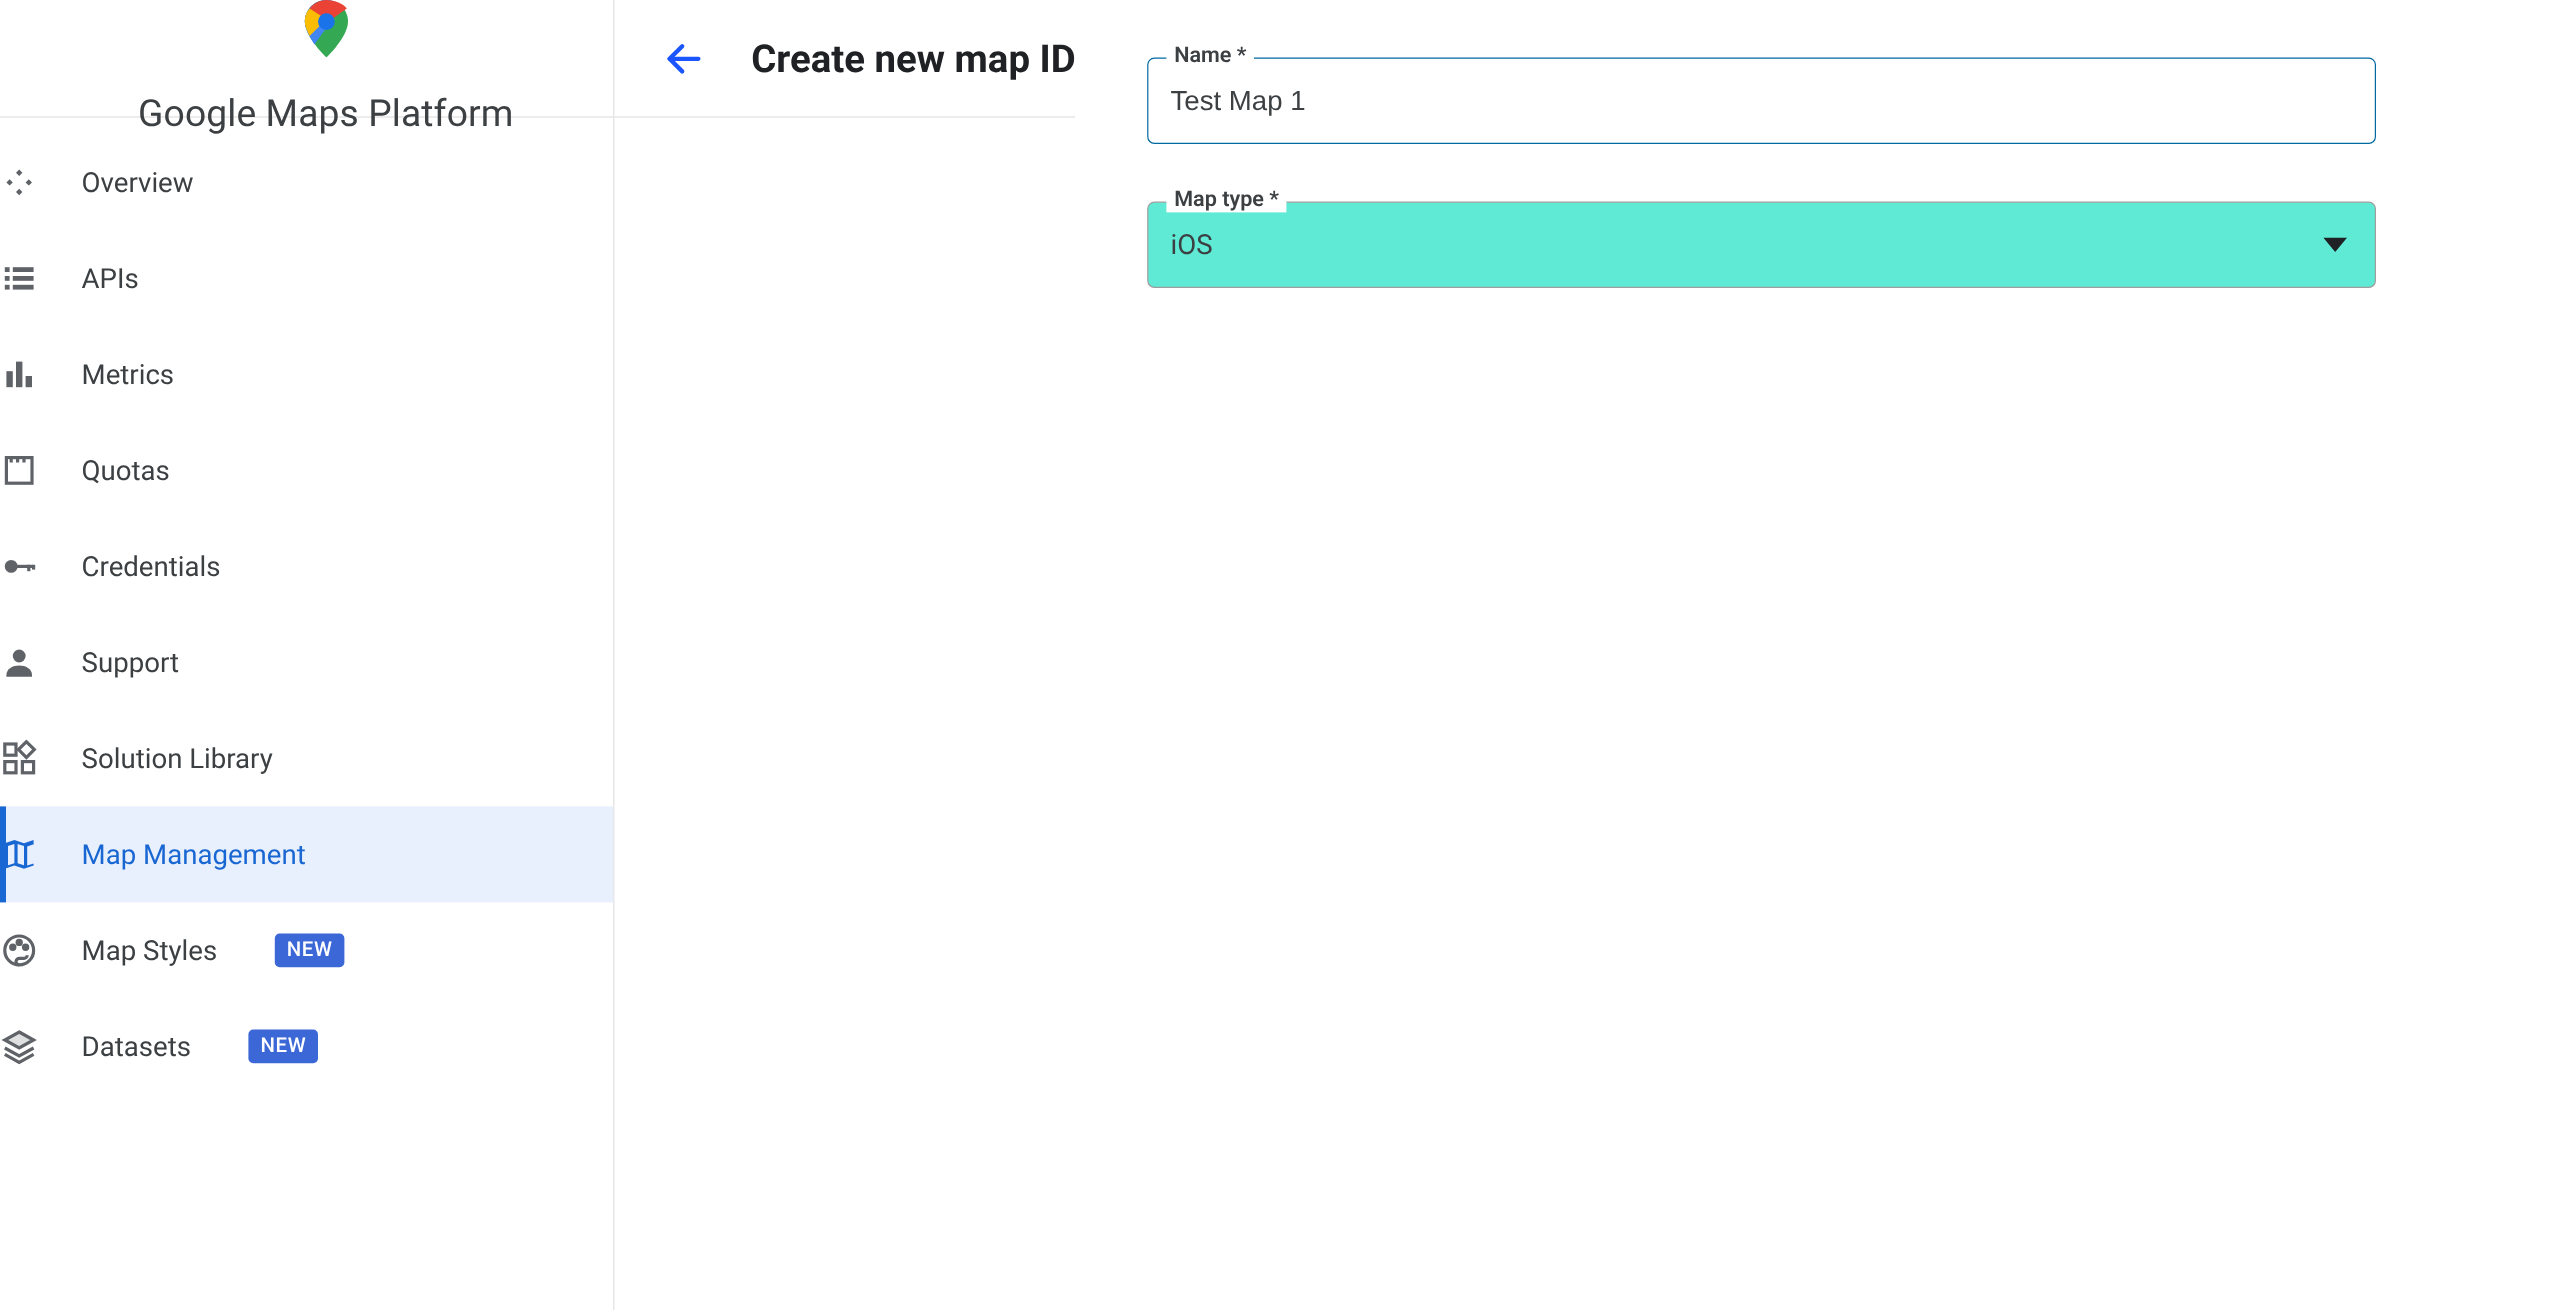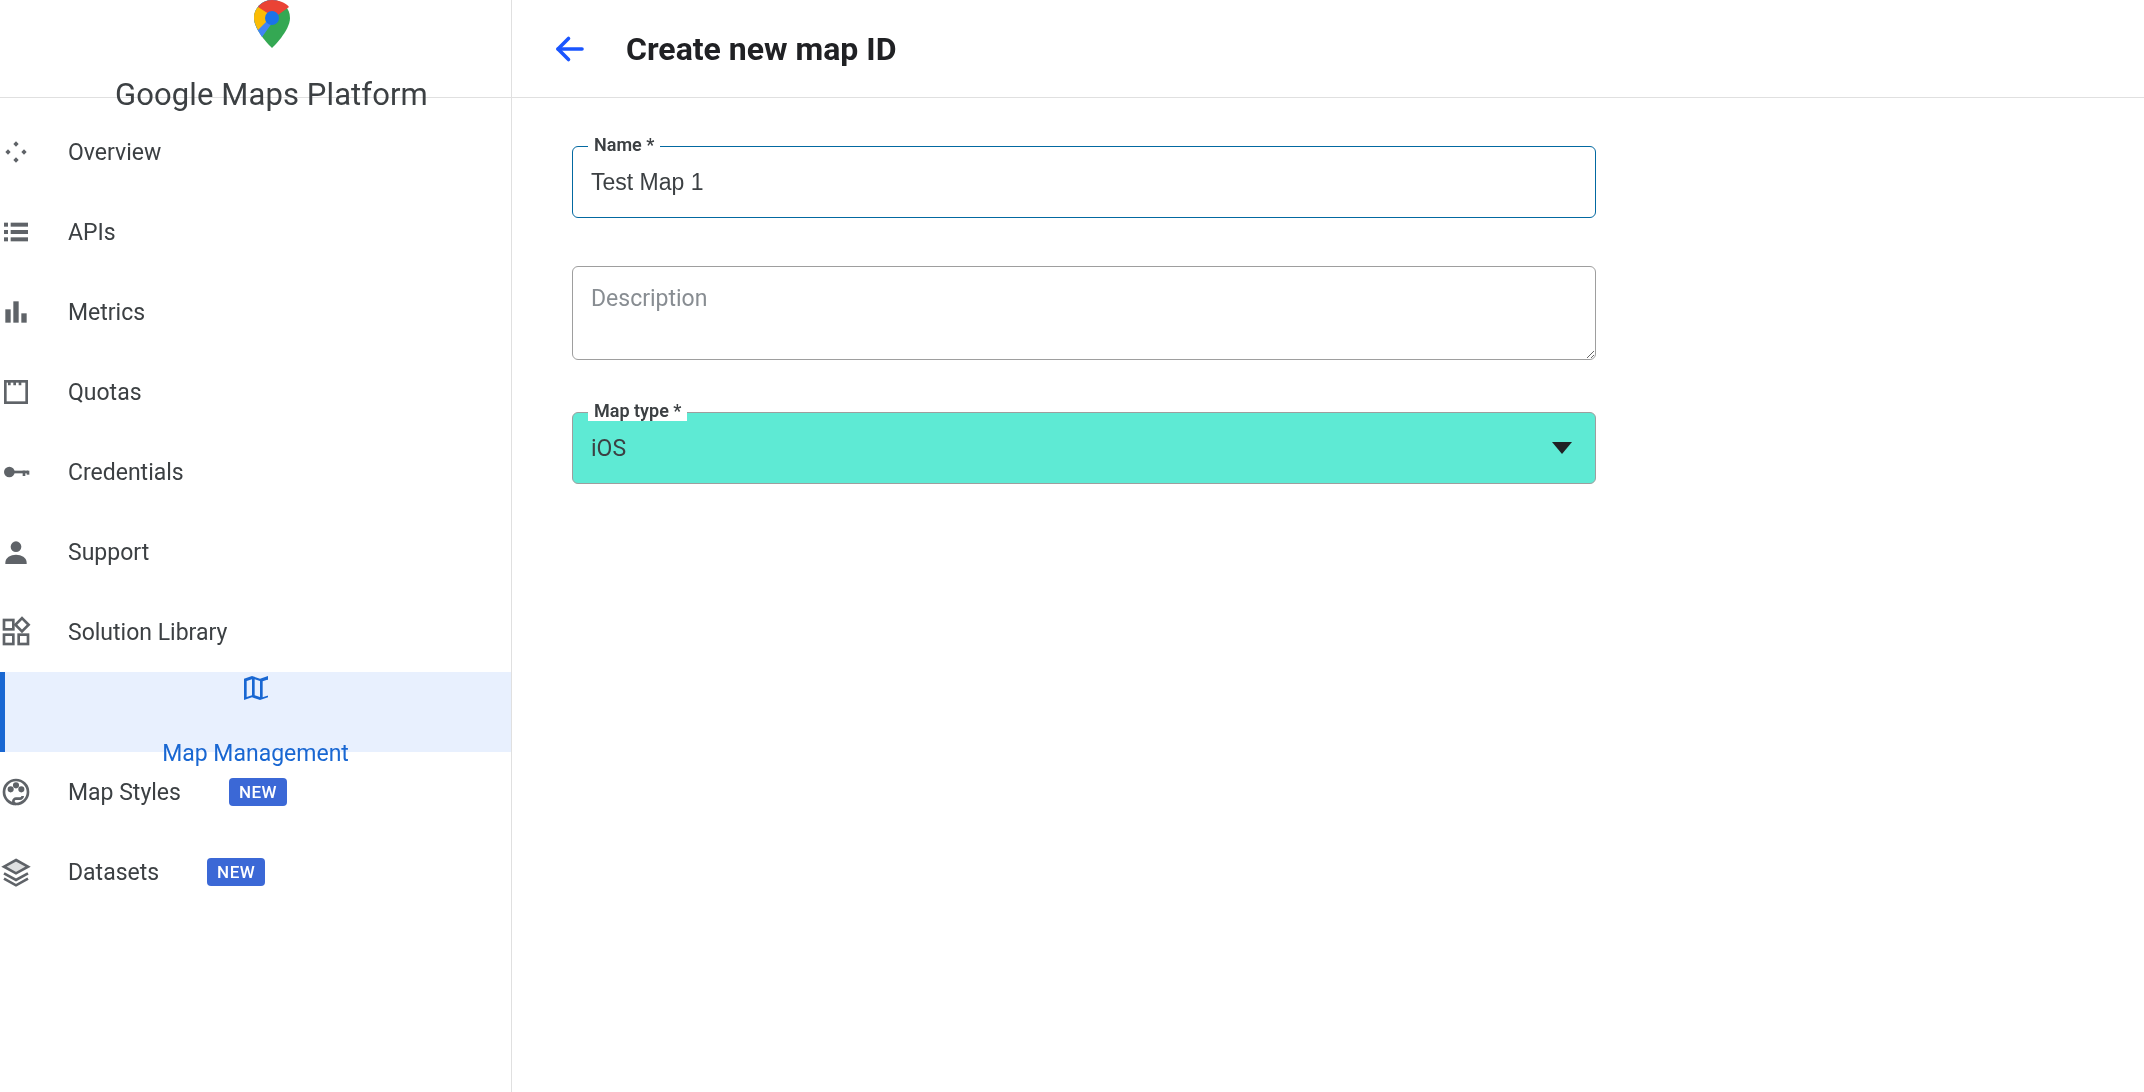--- a/index.html
+++ b/index.html
@@ -40,21 +40,20 @@
       align-items: center;
       gap: 36px;
       cursor: pointer;
       font-size: 23px;
       color: #3c4043;
       position: relative;
     }
     .nav-item.selected {
       background: #e8f0fe;
       color: #1967d2;
-      flex-direction: column;
     }
     .nav-item.selected::before {
       content: '';
       position: absolute;
       left: 0; top: 0; bottom: 0;
       width: 5px;
       background: #1967d2;
     }
     .nav-icon { width: 32px; height: 32px; flex: 0 0 32px; display: flex; align-items: center; justify-content: center; color: #5f6368; }
     .nav-item.selected .nav-icon { color: #1967d2; }
@@ -65,21 +64,21 @@
       color: #fff;
       font-size: 17px;
       font-weight: 500;
       padding: 4px 10px;
       border-radius: 4px;
       margin-left: 12px;
       letter-spacing: 0.5px;
     }
 
     
-    .main { flex: 1 1 auto; display: flex; flex-direction: column; }
+    .main { flex: 1 1 auto; display: flex; flex-direction: row; }
     .main-header {
       height: 98px;
       display: flex;
       align-items: center;
       padding-left: 40px;
       gap: 38px;
       border-bottom: 1px solid #e0e0e0;
     }
     .back-btn { width: 36px; height: 36px; display: flex; align-items: center; justify-content: center; cursor: pointer; color: #1a55ff; }
     .back-btn svg { width: 100%; height: 100%; }
@@ -295,23 +294,20 @@
       <h1 class="page-title">Create new map ID</h1>
     </div>
 
     <div class="form-area">
 
       <div class="field-wrap">
         <span class="field-label">Name *</span>
         <input type="text" class="text-input" value="Test Map 1" style="">
       </div>
 
-      <div class="field-wrap">
-        <textarea class="textarea" placeholder="Description" style=""></textarea>
-      </div>
 
       <div class="field-wrap select-wrap" style="margin-bottom:0;">
         <span class="field-label">Map type *</span>
         <div class="select" style="display:flex;align-items:center;">iOS</div>
         <span class="select-caret">
           <svg viewBox="0 0 20 12" fill="currentColor">
               <path d="M0 0h20L10 12z"></path>
             </svg>
         </span>
       </div>

